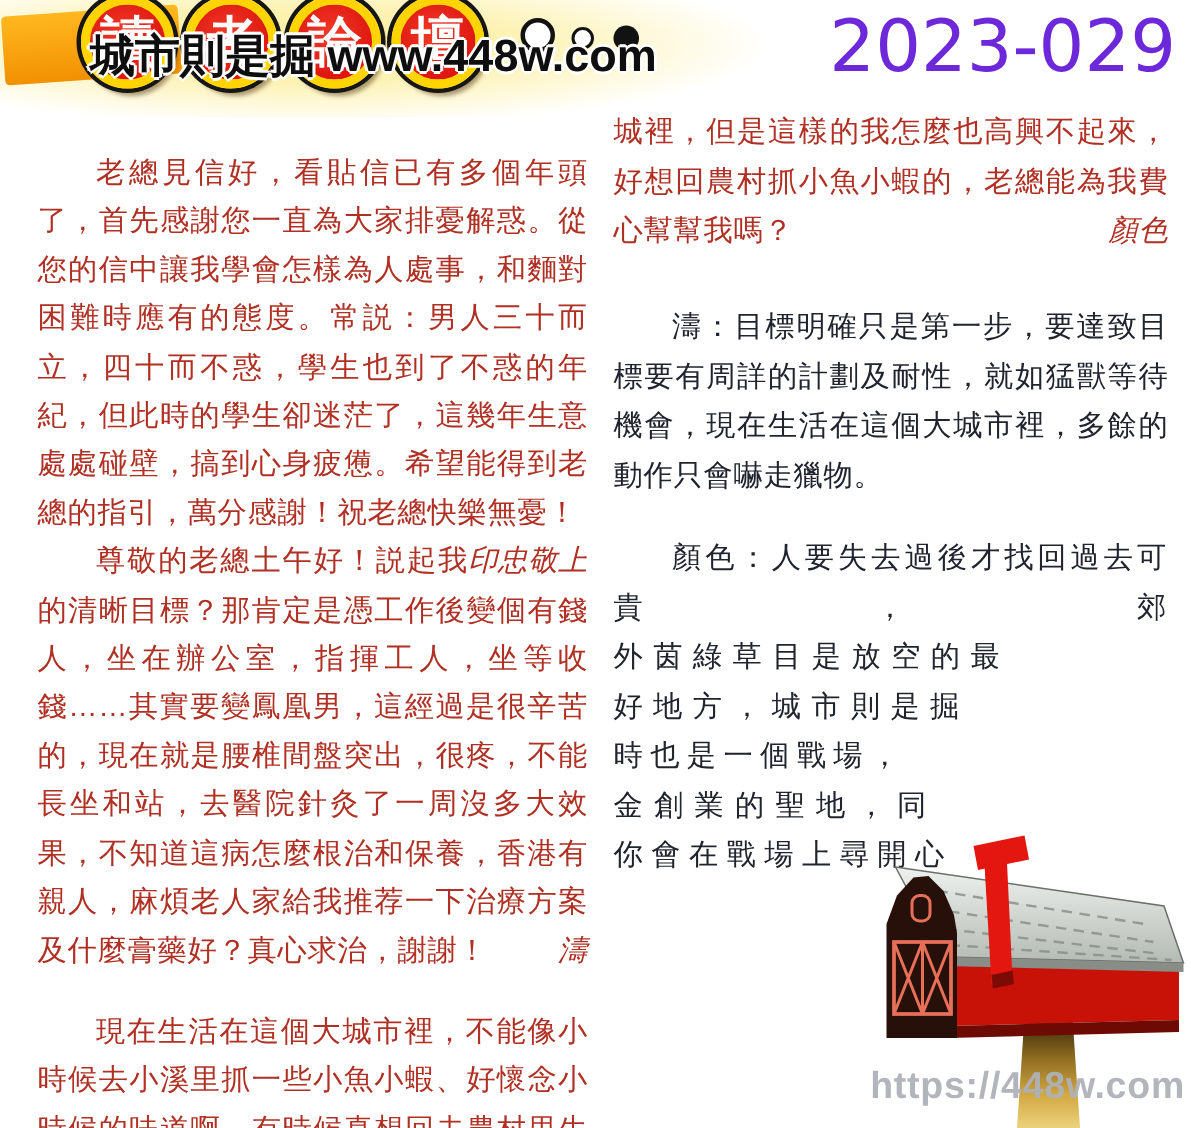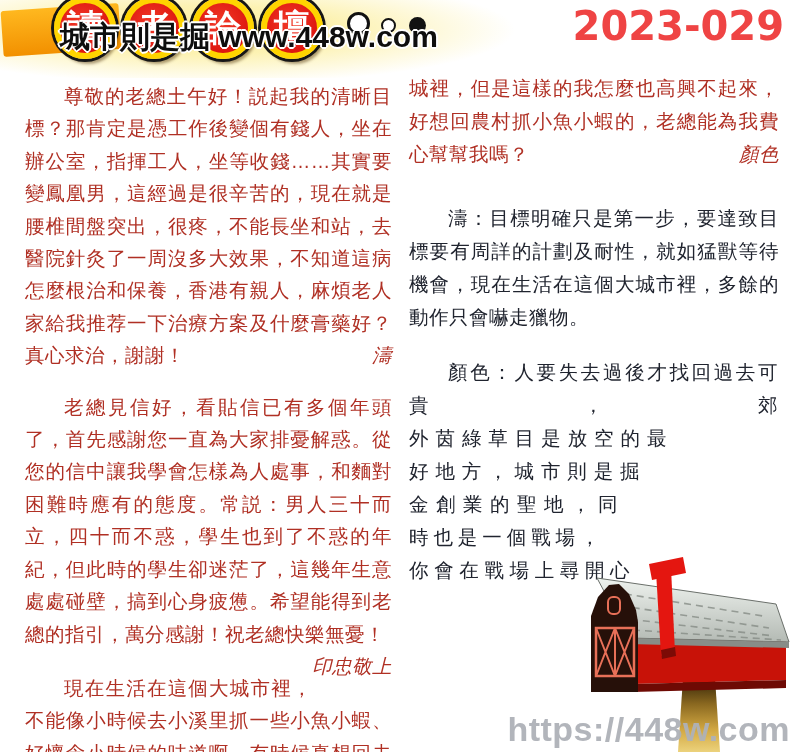--- a/index.html
+++ b/index.html
@@ -35,21 +35,21 @@
     text-shadow:-2px 0 #fff,2px 0 #fff,0 -2px #fff,0 2px #fff,
       -1px -1px #fff,1px 1px #fff,-1px 1px #fff,1px -1px #fff;
   }
   .decor-circle{position:absolute;border-radius:50%;box-sizing:border-box;}
   .decor-big{left:347px;top:12px;width:23px;height:23px;border:3px solid #121212;background:#fff;}
   .decor-small{left:381px;top:18px;width:15px;height:15px;border:2px solid #121212;background:#fff;}
   .decor-dot{left:409px;top:17px;width:17px;height:17px;background:#121212;}
   .issue{
     position:absolute;right:10px;top:3px;
     font-family:"DejaVu Sans",sans-serif;
-    font-size:40px;font-weight:700;color:#ef4444;letter-spacing:0;
+    font-size:48px;font-weight:400;color:#6d28d9;letter-spacing:0;
   }
   
   .col{position:absolute;text-align:justify;}
   .col p{margin:0;font-size:19.5px;line-height:32.4px;letter-spacing:.5px;text-indent:2em;}
   .col-left{left:25px;top:80px;width:367px;}
   .col-right{left:409px;top:72px;width:370px;}
   .col-right p{line-height:33px;}
   .letter{color:#b03024;}
   .reply{color:#20242f;letter-spacing:1.5px;}
   .p2{margin-top:19px !important;}
@@ -66,21 +66,21 @@
   .yanse .l3{width:232px;}
   .yanse .l4{width:210px;}
   .yanse .l5{width:192px;}
   .yanse .l6{width:222px;}
   .sig{float:right;text-indent:0;font-style:italic;}
   
   .mailbox{position:absolute;left:583px;top:554px;width:211px;height:198px;}
   
   .watermark{
     position:absolute;right:4px;top:710px;z-index:9;
-    font-size:34px;font-weight:bold;color:rgba(174,177,183,.95);
+    font-size:25px;font-weight:bold;color:rgba(174,177,183,.95);
     letter-spacing:.5px;font-family:"Liberation Sans",sans-serif;
   }
 </style>
 </head>
 <body>
 
 <div class="page">
 
   <div class="header">
     <div class="glow"></div>
@@ -100,34 +100,34 @@
         </span>
     </div>
     <div class="site-text">城市則是掘 www.448w.com</div>
     <span class="decor-circle decor-big"></span>
     <span class="decor-circle decor-small"></span>
     <span class="decor-circle decor-dot"></span>
     <div class="issue">2023-029</div>
   </div>
 
   <div class="col col-left">
+    <p class="letter p2"><span>老總見信好，看貼信已有多個年頭了，首先感謝您一直為大家排憂解惑。從您的信中讓我學會怎樣為人處事，和麵對困難時應有的態度。常説：男人三十而立，四十而不惑，學生也到了不惑的年紀，但此時的學生卻迷茫了，這幾年生意處處碰壁，搞到心身疲憊。希望能得到老總的指引，萬分感謝！祝老總快樂無憂！</span><span class="sig">印忠敬上</span></p>
     <p class="letter"><span>尊敬的老總土午好！説起我的清晰目標？那肯定是憑工作後變個有錢人，坐在辦公室，指揮工人，坐等收錢……其實要變鳳凰男，這經過是很辛苦的，現在就是腰椎間盤突出，很疼，不能長坐和站，去醫院針灸了一周沒多大效果，不知道這病怎麼根治和保養，香港有親人，麻煩老人家給我推荐一下治療方案及什麼膏藥好？真心求治，謝謝！</span><span class="sig">濤</span></p>
-    <p class="letter p2"><span>老總見信好，看貼信已有多個年頭了，首先感謝您一直為大家排憂解惑。從您的信中讓我學會怎樣為人處事，和麵對困難時應有的態度。常説：男人三十而立，四十而不惑，學生也到了不惑的年紀，但此時的學生卻迷茫了，這幾年生意處處碰壁，搞到心身疲憊。希望能得到老總的指引，萬分感謝！祝老總快樂無憂！</span><span class="sig">印忠敬上</span></p>
     <p class="letter p3">現在生活在這個大城市裡，不能像小時候去小溪里抓一些小魚小蝦、好懷念小時候的味道啊，有時候真想回去農村里生活，可工作在</p>
   </div>
 
   <div class="col col-right">
     <p class="letter" style="text-indent:0;"><span>城裡，但是這樣的我怎麼也高興不起來，好想回農村抓小魚小蝦的，老總能為我費心幫幫我嗎？</span><span class="sig">顏色</span></p>
     <p class="reply reply-tao">濤：目標明確只是第一步，要達致目標要有周詳的計劃及耐性，就如猛獸等待機會，現在生活在這個大城市裡，多餘的動作只會嚇走獵物。</p>
     <div class="yanse">
       <div class="yl l1">顏色：人要失去過後才找回過去可貴，郊</div>
       <div class="yl l2">外茵綠草目是放空的最</div>
       <div class="yl l3">好地方，城市則是掘</div>
+      <div class="yl l5">時也是一個戰場，</div>
       <div class="yl l4">金創業的聖地，同</div>
-      <div class="yl l5">時也是一個戰場，</div>
       <div class="yl l6">你會在戰場上尋開心</div>
 
     </div>
   </div>
 
   <svg class="mailbox" viewBox="0 0 211 198" aria-hidden="true">
     <defs>
       <linearGradient id="postGrad" x1="0" y1="0" x2="0" y2="1">
         <stop offset="0" stop-color="#2e2006"></stop>
         <stop offset="0.35" stop-color="#8a6820"></stop>

